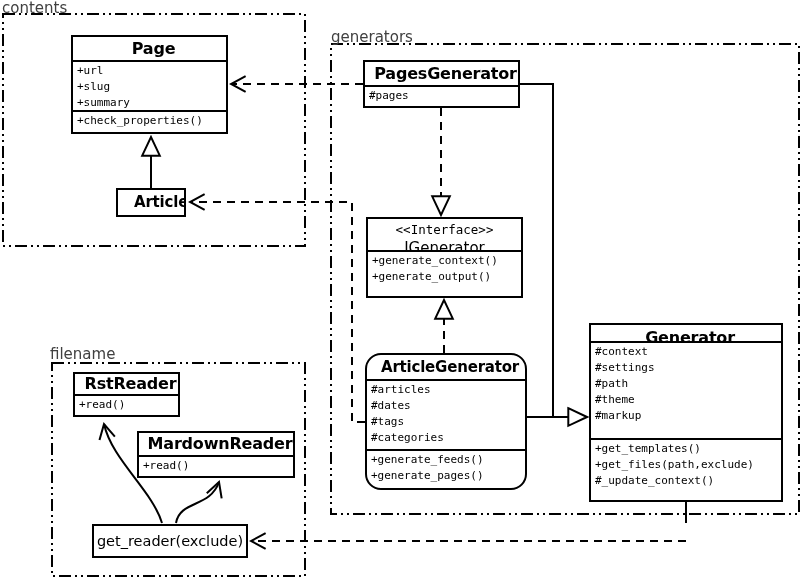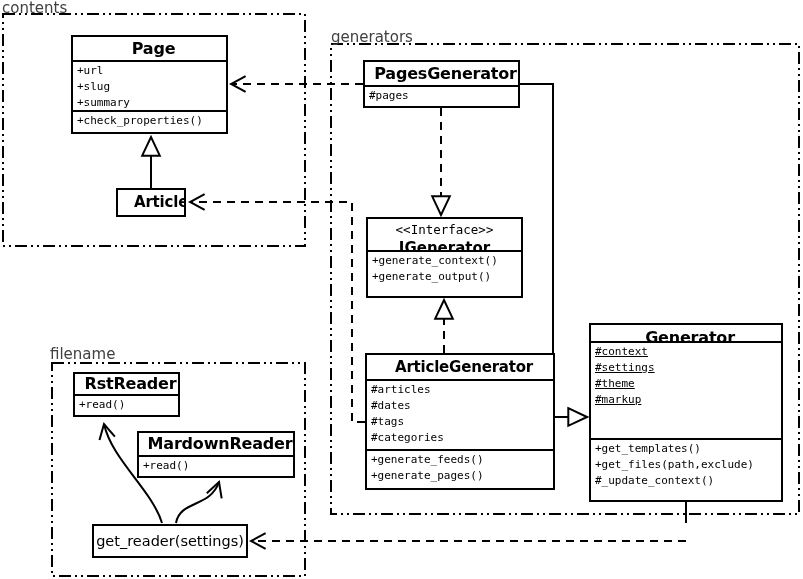--- a/index.html
+++ b/index.html
@@ -7,21 +7,21 @@
           font-family:"DejaVu Sans", sans-serif;color:#000;}
   .layer{position:absolute;left:0;top:0;}
   .pkg-label{position:absolute;font-size:15px;line-height:16px;color:#404040;background:transparent;}
   .cls{position:absolute;box-sizing:border-box;border:2px solid #000;background:#fff;}
   .ttl{box-sizing:border-box;text-align:center;font-weight:bold;font-size:15px;letter-spacing:-0.2px;
        white-space:nowrap;overflow:hidden;margin-left:8px;}
   .sec{box-sizing:border-box;border-top:2px solid #000;padding:1px 3px 0 4px;overflow:hidden;}
   .row{font-family:"DejaVu Sans Mono", monospace;font-size:11px;line-height:16px;white-space:pre;}
   .hdr{box-sizing:border-box;text-align:center;overflow:hidden;}
   .stereo{font-family:"DejaVu Sans Mono", monospace;font-size:12.5px;line-height:16px;}
-  .iname{font-weight:bold;font-size:15px;line-height:20px;}
+  .iname{font-weight:normal;font-size:15px;line-height:20px;}
   .plain{box-sizing:border-box;text-align:center;font-size:14.5px;white-space:nowrap;overflow:hidden;}
   svg .solid{stroke:#000;stroke-width:2;fill:none;}
   svg .dash{stroke:#000;stroke-width:2;fill:none;stroke-dasharray:8 6;}
   svg .pkg{stroke:#000;stroke-width:2;fill:none;stroke-dasharray:12 4 2 4 2 4;}
 </style>
 </head>
 <body>
 
 <div class="canvas">
 
@@ -90,39 +90,40 @@
     <div class="hdr" style="height:31px;padding-top:3px;">
       <div class="stereo">&lt;&lt;Interface&gt;&gt;</div>
       <div class="iname">IGenerator</div>
     </div>
     <div class="sec" style="height:34px;">
       <div class="row">+generate_context()</div>
       <div class="row">+generate_output()</div>
     </div>
   </div>
 
-  <div class="cls" style="left:365px;top:353px;width:190px;height:137px;">
+  <div class="cls" style="left:365px;top:353px;width:162px;height:137px;border-radius:16px;">
     <div class="ttl" style="height:24px;line-height:24px;">ArticleGenerator</div>
     <div class="sec" style="height:70px;">
       <div class="row">#articles</div>
       <div class="row">#dates</div>
       <div class="row">#tags</div>
       <div class="row">#categories</div>
     </div>
     <div class="sec" style="height:35px;">
       <div class="row">+generate_feeds()</div>
       <div class="row">+generate_pages()</div>
     </div>
   </div>
 
   <div class="cls" style="left:589px;top:323px;width:194px;height:179px;">
     <div class="ttl" style="height:16px;line-height:25px;font-size:16px;">Generator</div>
-    <div class="sec" style="height:97px;text-decoration:underline;">
+    <div class="sec" style="height:97px;">
       <div class="row">#context</div>
       <div class="row">#settings</div>
+      <div class="row">#path</div>
       <div class="row">#theme</div>
       <div class="row">#markup</div>
     </div>
     <div class="sec" style="height:49px;">
       <div class="row">+get_templates()</div>
       <div class="row">+get_files(path,exclude)</div>
       <div class="row">#_update_context()</div>
     </div>
   </div>
 
@@ -134,16 +135,16 @@
   </div>
 
   <div class="cls" style="left:137px;top:431px;width:158px;height:47px;">
     <div class="ttl" style="height:22px;line-height:22px;font-size:16px;">MardownReader</div>
     <div class="sec" style="height:19px;">
       <div class="row">+read()</div>
     </div>
   </div>
 
   <div class="cls" style="left:92px;top:524px;width:156px;height:34px;">
-    <div class="plain" style="height:30px;line-height:30px;">get_reader(settings)</div>
+    <div class="plain" style="height:30px;line-height:30px;">get_reader(exclude)</div>
   </div>
 
 </div>
 
 </body></html>

